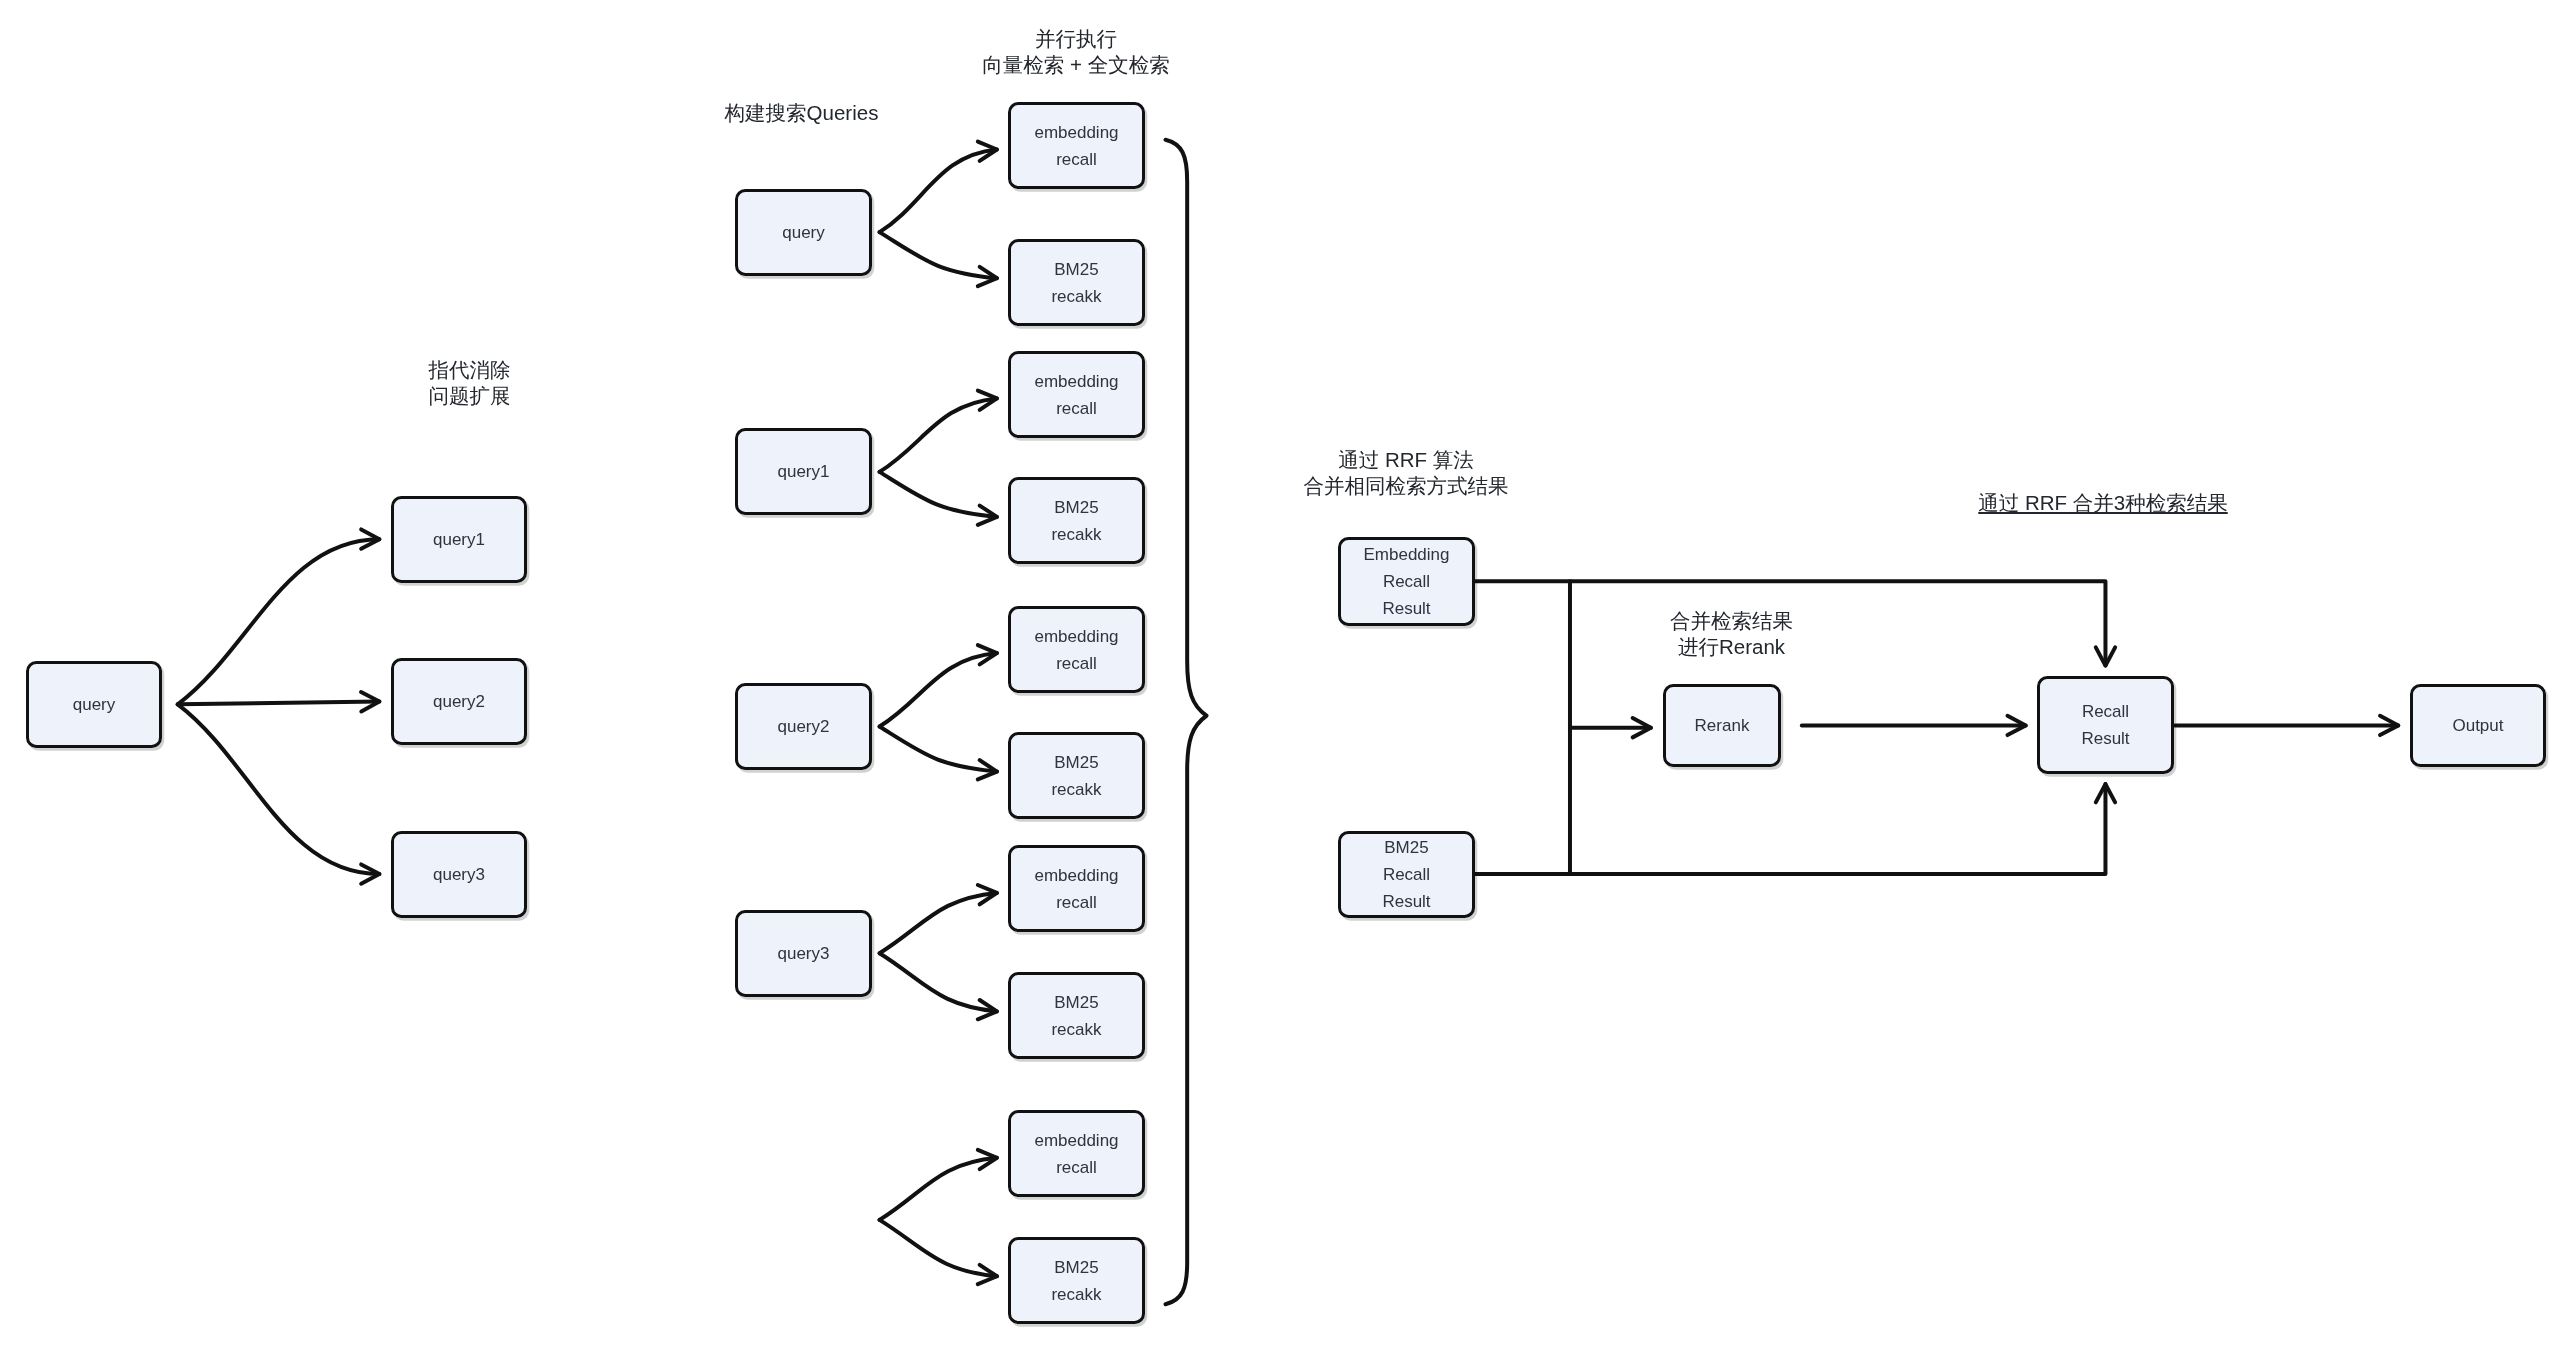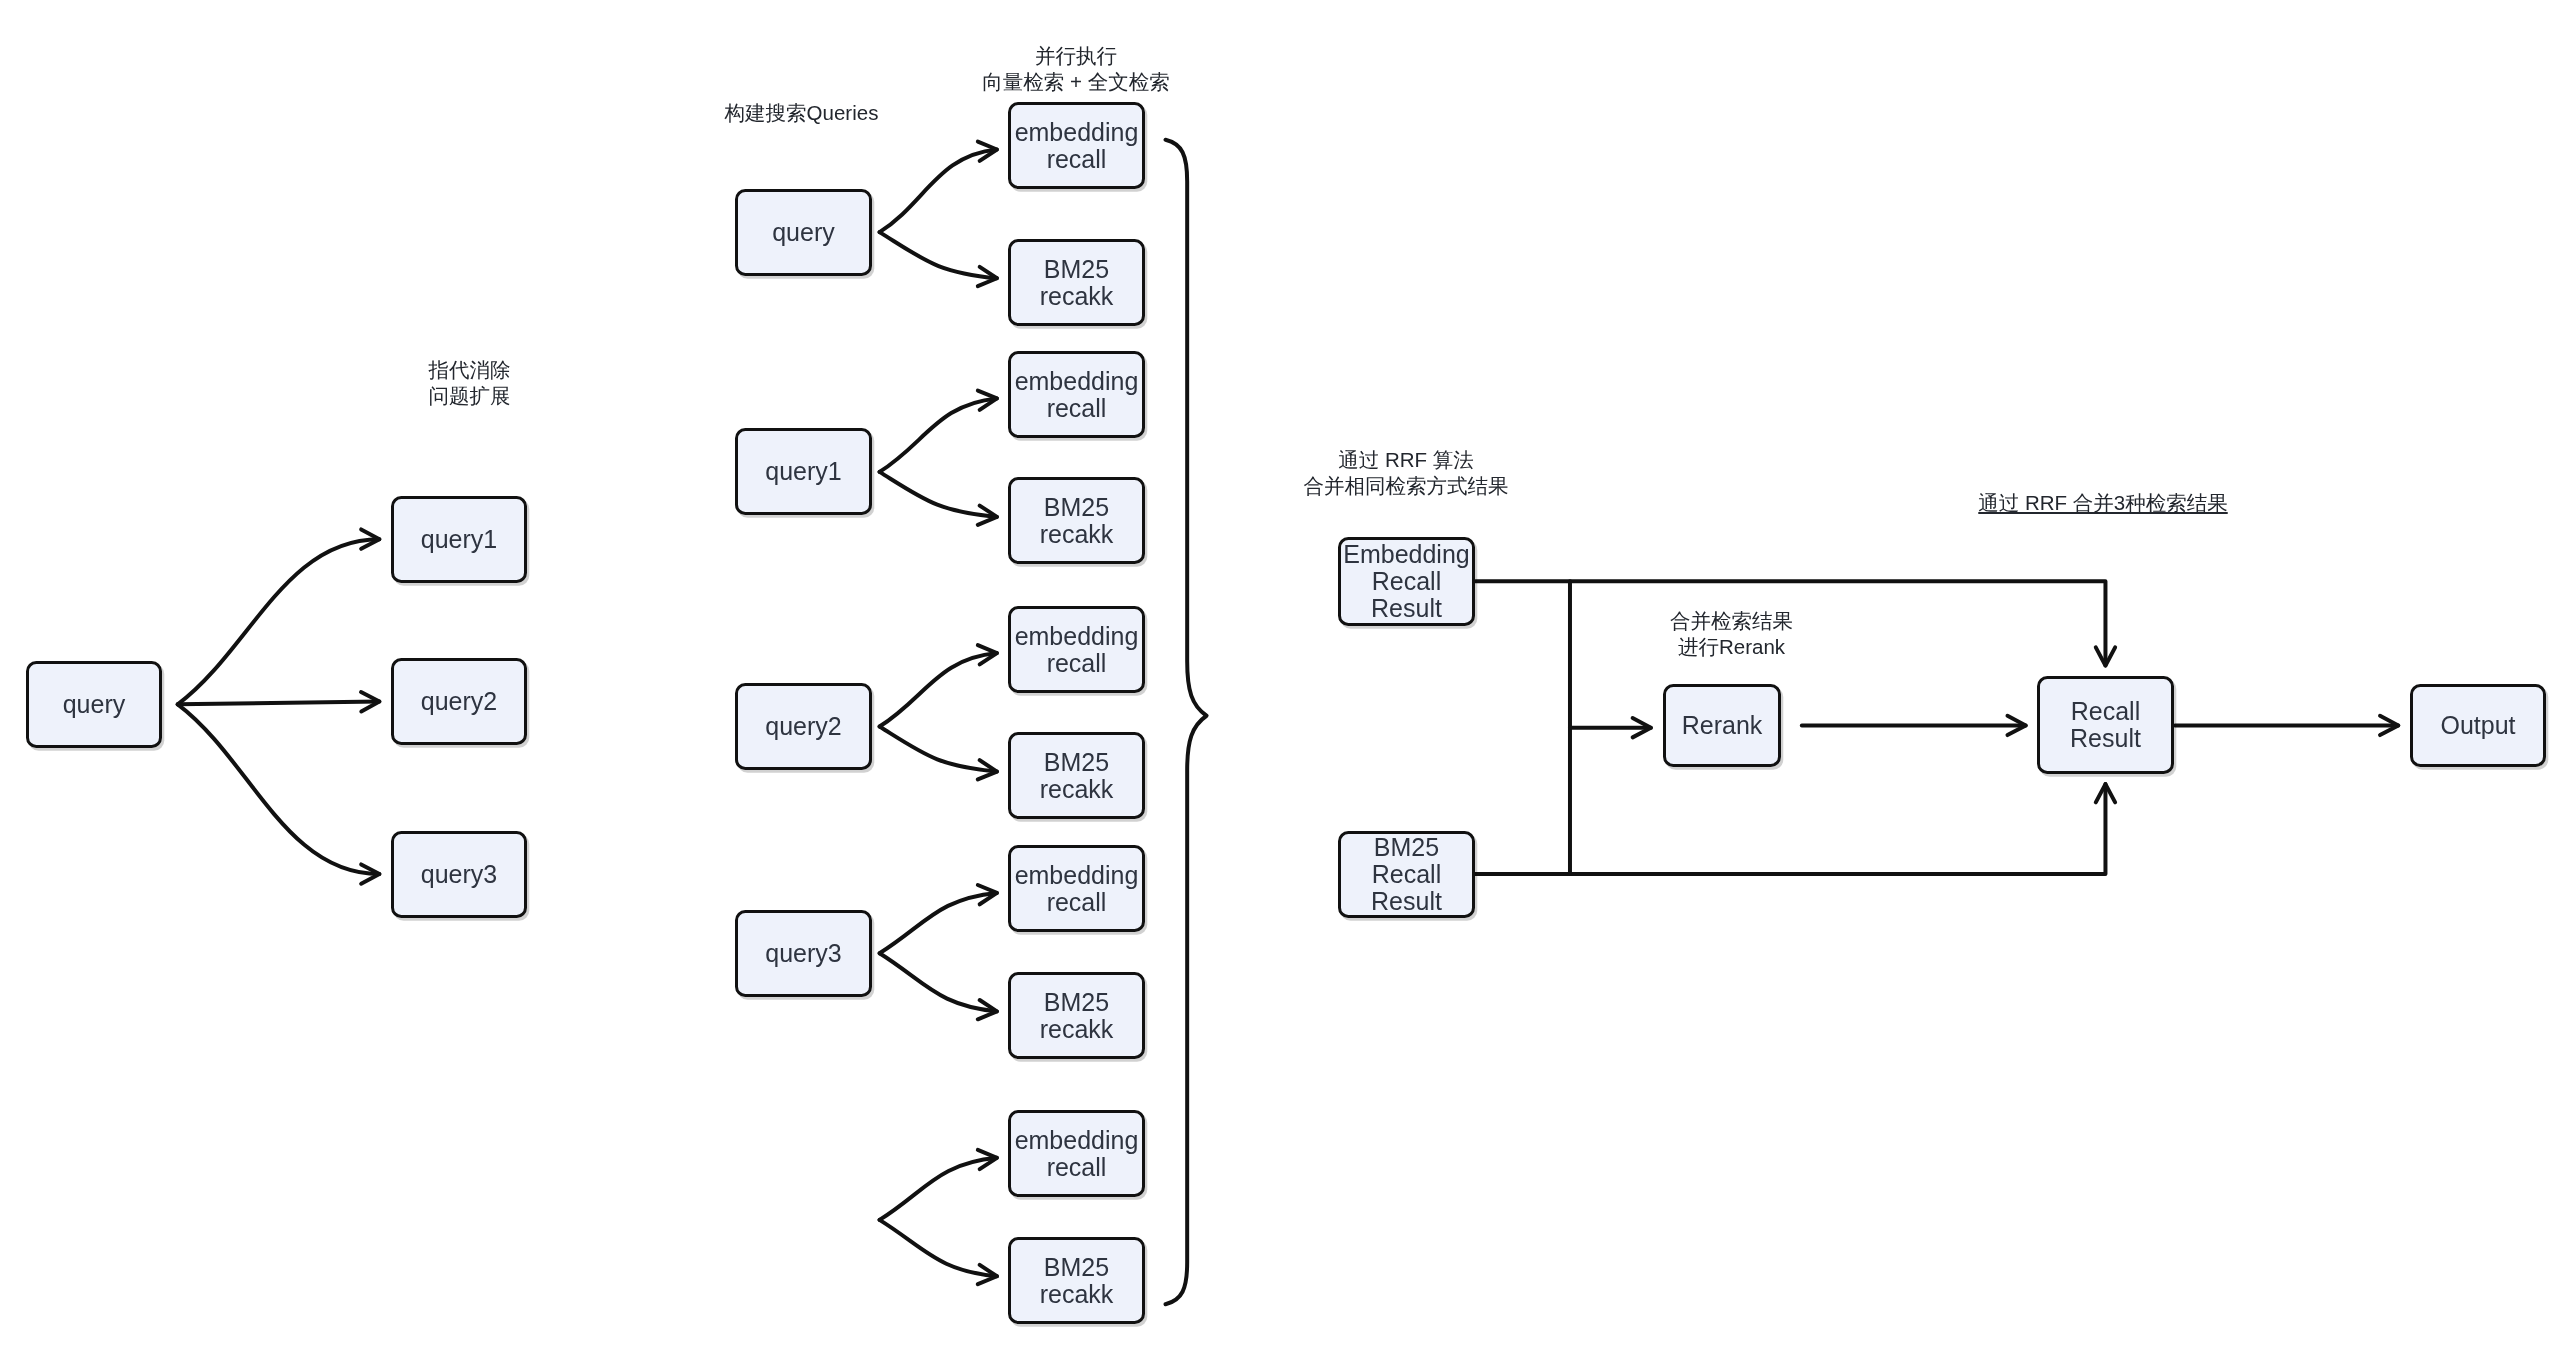--- a/index.html
+++ b/index.html
@@ -4,21 +4,21 @@
 <style>
   html,body{margin:0;padding:0;background:#ffffff;}
   body{width:2576px;height:1354px;overflow:hidden;
        font-family:"Liberation Sans","DejaVu Sans",sans-serif;}
   .canvas{position:relative;width:2576px;height:1354px;background:#ffffff;}
   svg.wires{position:absolute;left:0;top:0;width:2576px;height:1354px;}
   .node{position:absolute;box-sizing:border-box;background:#eef2fb;
         border:3.4px solid #111111;border-radius:10.3px;
         box-shadow:2.3px 2.8px 0 rgba(0,0,0,0.18);
         display:flex;flex-direction:column;align-items:center;justify-content:center;
-        color:#2e3440;font-size:25px;line-height:27px;text-align:center;}
+        color:#2e3440;font-size:17px;line-height:27px;text-align:center;}
   .node.tight{line-height:26px;font-size:20.5px;}
   .ann{position:absolute;color:#23272e;font-size:20.5px;line-height:26px;
        text-align:center;white-space:nowrap;}
   .ann span{display:block;}
   .node span{display:block;}
 </style>
 </head>
 <body>
 
 <div class="canvas">
@@ -63,21 +63,21 @@
     </g>
   </svg>
 
   <div class="ann" style="left:327px;top:357px;width:285px;">
     <span>指代消除</span>
     <span>问题扩展</span>
   </div>
   <div class="ann" style="left:659px;top:100px;width:285px;">
     <span>构建搜索Queries</span>
   </div>
-  <div class="ann" style="left:905px;top:43px;width:342px;">
+  <div class="ann" style="left:905px;top:26px;width:342px;">
     <span>并行执行</span>
     <span>向量检索 + 全文检索</span>
   </div>
   <div class="ann" style="left:1235px;top:447px;width:342px;">
     <span>通过 RRF 算法</span>
     <span>合并相同检索方式结果</span>
   </div>
   <div class="ann" style="left:1589px;top:608px;width:285px;">
     <span>合并检索结果</span>
     <span>进行Rerank</span>

